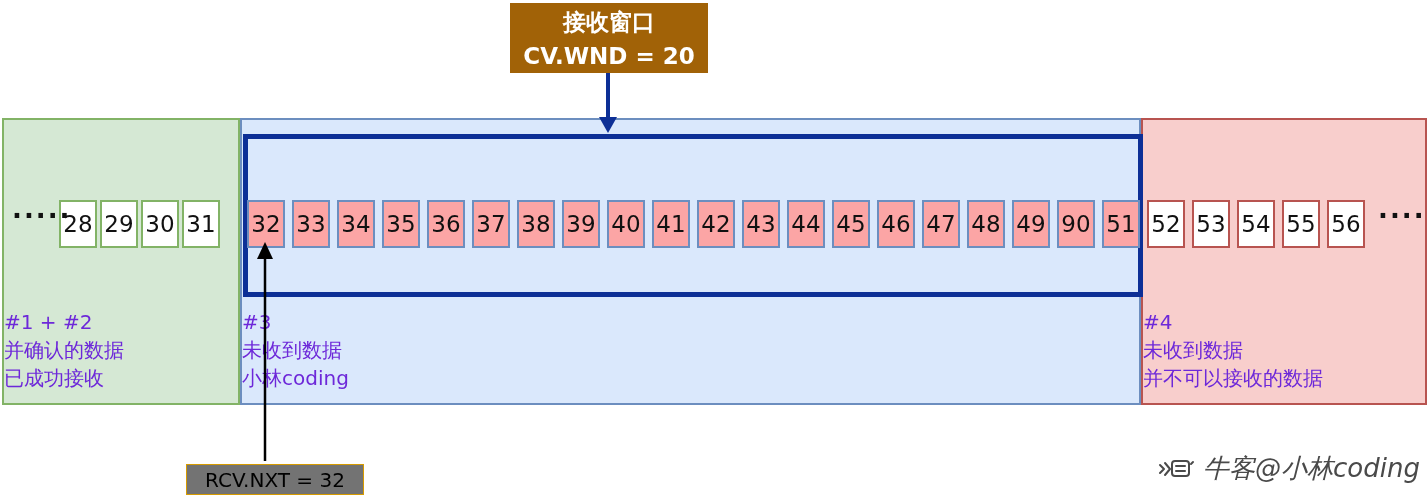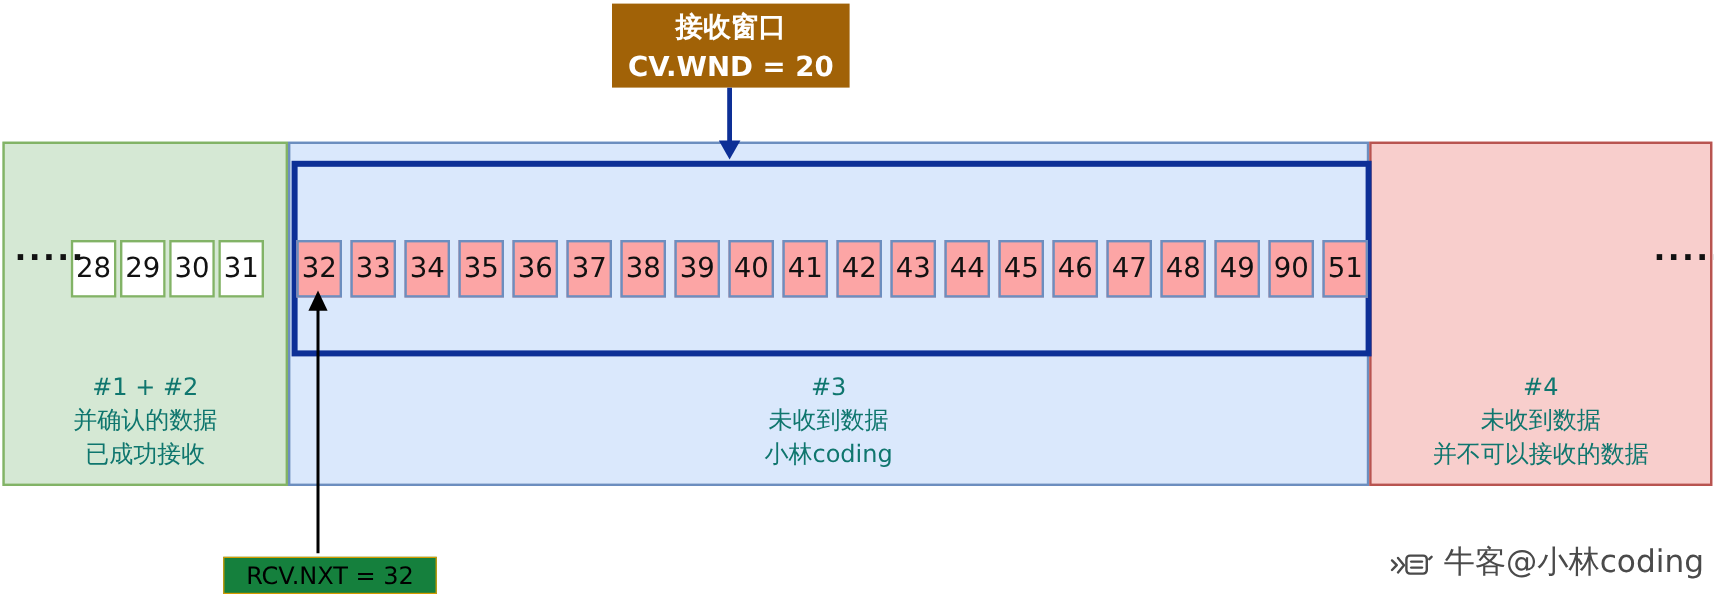--- a/index.html
+++ b/index.html
@@ -7,22 +7,22 @@
     position:relative; width:1428px; height:497px; background:#ffffff;
     font-family:"DejaVu Sans", sans-serif; overflow:hidden;
   }
 
   
   .region { position:absolute; top:118px; height:287px; box-sizing:border-box; border:2px solid; }
   .region-green { left:2px;    width:238px; background:#d5e8d4; border-color:#82b366; }
   .region-blue  { left:240px;  width:901px; background:#dae8fc; border-color:#6c8ebf; }
   .region-red   { left:1141px; width:286px; background:#f8cecc; border-color:#b85450; }
 
-  .region-label { position:absolute; left:0; right:0; top:188px; text-align:center;
-                  font-size:20px; line-height:28px; color:#0f766e; }
+  .region-label { position:absolute; left:0; right:0; top:188px; 
+                  font-size:20px; line-height:28px; color:#6d28d9; }
 
   
   .window-box { position:absolute; left:243px; top:134px; width:900px; height:163px;
                 box-sizing:border-box; border:5px solid #0d2f96; }
 
   
   .cells { position:absolute; top:200px; display:flex; }
   .cells-green { left:59px;  gap:3px; }
   .cells-blue  { left:247px; gap:7px; }
   .cells-red   { left:1147px; gap:7px; }
@@ -42,27 +42,27 @@
   .top-label { position:absolute; left:510px; top:3px; width:198px; height:70px;
                background:#a16207; color:#ffffff; font-weight:700; font-size:23px;
                text-align:center; display:flex; flex-direction:column; justify-content:center;
                gap:5px; }
 
   .arrow-down { position:absolute; left:596px; top:73px; }
   .rcv-arrow  { position:absolute; left:253px; top:241px; }
 
   
   .rcv-label { position:absolute; left:186px; top:464px; width:178px; height:31px;
-               box-sizing:border-box; background:#15803d; border:1px solid #d79b00;
+               box-sizing:border-box; background:#737373; border:1px solid #d79b00;
                display:flex; align-items:center; justify-content:center;
                font-size:20px; color:#000; }
 
   
-  .watermark { position:absolute; top:451px; right:8px; display:flex; align-items:flex-end;
-               gap:8px; color:#4a4a4a; font-size:26px; }
+  .watermark { position:absolute; top:451px; right:8px; display:flex; align-items:center;
+               gap:8px; color:#4a4a4a; font-size:26px;font-style:italic; }
 </style>
 </head>
 <body>
 
 <div class="canvas">
 
   <div class="region region-green">
     <div class="region-label">
       <div>#1 + #2</div>
       <div>并确认的数据</div>
@@ -109,20 +109,27 @@
       <div class="cell cell-blue">43</div>
       <div class="cell cell-blue">44</div>
       <div class="cell cell-blue">45</div>
       <div class="cell cell-blue">46</div>
       <div class="cell cell-blue">47</div>
       <div class="cell cell-blue">48</div>
       <div class="cell cell-blue">49</div>
       <div class="cell cell-blue">90</div>
       <div class="cell cell-blue">51</div>
     </div>
+  <div class="cells cells-red">
+      <div class="cell cell-red">52</div>
+      <div class="cell cell-red">53</div>
+      <div class="cell cell-red">54</div>
+      <div class="cell cell-red">55</div>
+      <div class="cell cell-red">56</div>
+    </div>
 
   <div class="ellipsis ellipsis-left">.....</div>
   <div class="ellipsis ellipsis-right">.....</div>
 
   <div class="top-label">
     <div>接收窗口</div>
     <div>CV.WND = 20</div>
   </div>
 
   <svg class="arrow-down" width="24" height="62" viewBox="0 0 24 62">

